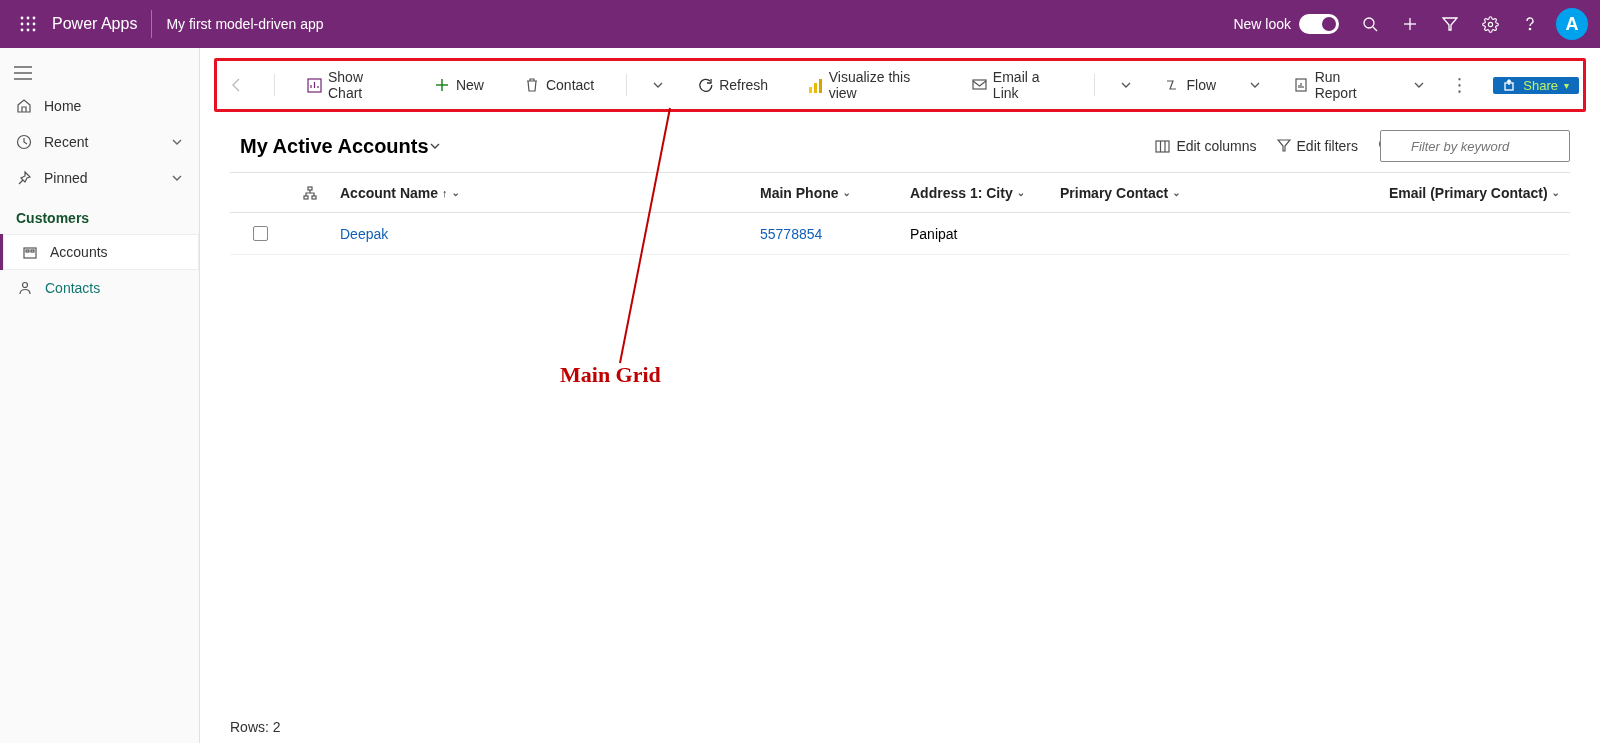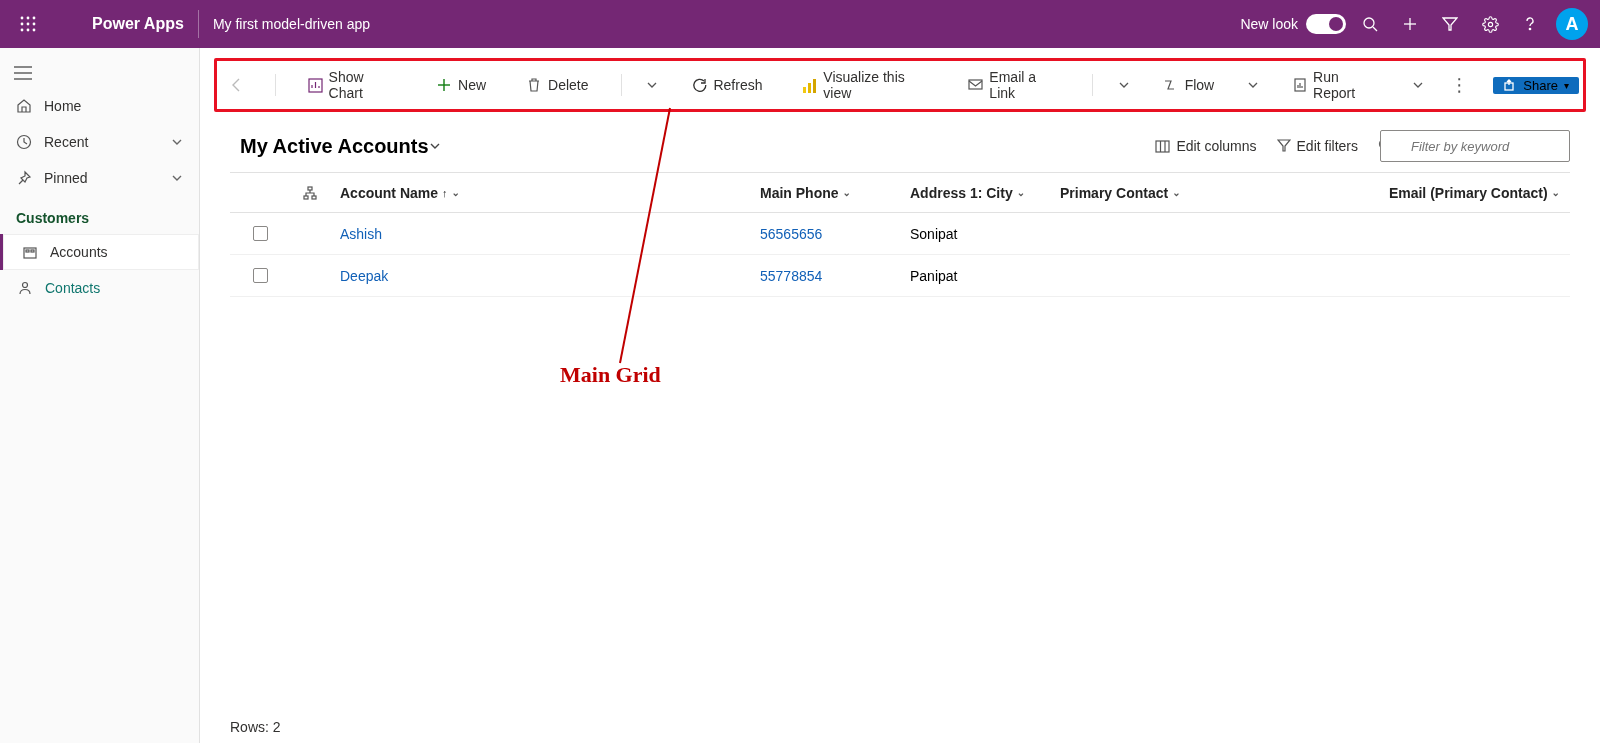--- a/index.html
+++ b/index.html
@@ -1,25 +1,25 @@
 <!DOCTYPE html>
 <html><head>
 <meta charset="utf-8">
 <style>
 * { box-sizing: border-box; margin: 0; padding: 0; font-family: 'Segoe UI', Tahoma, sans-serif; }
 body { width: 1600px; height: 743px; overflow: hidden; background: #fff; position: relative; }
 
 
 .topbar { height: 48px; background: #742774; display: flex; align-items: center; color: #fff; padding: 0 12px 0 8px; }
 .topbar .waffle { width: 40px; height: 48px; display:flex; align-items:center; justify-content:center; cursor:pointer; }
-.topbar .brand { font-size: 16px; font-weight: 700; padding: 0 14px 0 4px; margin-left: 40px; }
+.topbar .brand { font-size: 16px; font-weight: 400; padding: 0 14px 0 4px; }
 .topbar .divider { width:1px; height:28px; background: rgba(255,255,255,.35); }
 .topbar .appname { font-size: 14px; padding-left: 14px; }
 .topbar .spacer { flex: 1; }
-.topbar .newlook { display:flex; align-items:center; gap:8px; font-size:14px; margin-right:4px; }
+.topbar .newlook { display:flex; align-items:center; gap:8px; font-size:14px; margin-right:11px; }
 .toggle { width:40px; height:20px; border-radius:10px; background:#fff; position:relative; cursor:pointer; }
 .toggle .knob { width:14px; height:14px; border-radius:50%; background:#742774; position:absolute; top:3px; right:3px; }
 .topbar .icon-btn { width:40px; height:48px; display:flex; align-items:center; justify-content:center; cursor:pointer; }
 .avatar { width:32px; height:32px; border-radius:50%; background:#00a2ed; color:#fff; display:flex; align-items:center; justify-content:center; font-size:18px; font-weight:600; margin-left:6px;}
 
 
 .main { display:flex; height: calc(100% - 48px); }
 .sidebar { width:200px; border-right:1px solid #e1e1e1; background:#fafafa; padding-top:10px; }
 .hamburger { padding:8px 14px; cursor:pointer; }
 .nav-item { display:flex; align-items:center; gap:12px; padding:10px 16px; font-size:14px; color:#323130; cursor:pointer; }
@@ -32,21 +32,21 @@
 .content { flex:1; display:flex; flex-direction:column; background:#fff; position:relative; }
 
 
 .cmdbar-wrap { margin:10px 14px 0 14px; border:3px solid #e81123; border-radius:2px; padding:2px 4px; position:relative; }
 .cmdbar { height:44px; display:flex; align-items:center; gap:20px; }
 .back-btn { width:34px; height:32px; display:flex; align-items:center; justify-content:center; color:#bbb; }
 .vdiv { width:1px; height:22px; background:#e1e1e1; margin:0 2px; }
 .cmd { display:flex; align-items:center; gap:6px; padding:6px 10px; font-size:14px; color:#323130; cursor:pointer; border-radius:2px; }
 .cmd .ic { width:16px; height:16px; display:flex; align-items:center; justify-content:center; }
 .chev-dn { width:18px; height:32px; display:flex; align-items:center; justify-content:center; color:#555; cursor:pointer; padding:0 4px;}
-.share-btn { margin-left:auto; background:#0f6cbd; color:#000000; padding:1px 10px; display:flex; align-items:center; gap:6px; border-radius:2px; font-size:13px; cursor:pointer;}
+.share-btn { margin-left:auto; background:#0f6cbd; color:#bef264; padding:1px 10px; display:flex; align-items:center; gap:6px; border-radius:2px; font-size:13px; cursor:pointer;}
 .share-btn .chv { font-size:10px; }
 .more-dots { width:28px; display:flex; align-items:center; justify-content:center; color:#555; cursor:pointer; font-size:18px; letter-spacing:2px;}
 
 
 .viewrow { display:flex; align-items:center; padding:18px 30px 10px 40px; }
 .view-title { font-size:20px; font-weight:600; display:flex; align-items:center; cursor:pointer;}
 .view-title .chv { font-size:12px; color:#555; }
 .viewrow .spacer { flex:1; }
 .qact { display:flex; align-items:center; gap:6px; font-size:14px; color:#323130; padding:6px 10px; cursor:pointer; }
 .filter-input { border:1px solid #8a8886; height:32px; width:190px; padding:0 10px 0 30px; font-size:13px; border-radius:2px; margin-left:12px; position:relative; background:#fff;font-style:italic;}
@@ -233,21 +233,21 @@
               </svg>
             </span>
           <span>New</span>
         </div>
         <div class="cmd">
           <span class="ic">
               <svg width="14" height="14" viewBox="0 0 14 14" fill="none" stroke="#555" stroke-width="1.2">
                 <path d="M2 3h10M5 3V1h4v2M3 3l1 10h6l1-10"></path>
               </svg>
             </span>
-          <span>Delete</span>
+          <span>Contact</span>
         </div>
         <div class="vdiv"></div>
         <div class="chev-dn">
             <svg width="10" height="10" viewBox="0 0 10 10" fill="none" stroke="#555" stroke-width="1.3">
               <polyline points="1,3 5,7 9,3"></polyline>
             </svg>
           </div>
         <div class="cmd">
           <span class="ic">
               <svg width="15" height="15" viewBox="0 0 15 15" fill="none" stroke="#323130" stroke-width="1.3">
@@ -391,41 +391,20 @@
         <div class="cell col-contact">
           <span>Primary Contact</span>
           <span class="hd-chev">⌄</span>
         </div>
         <div class="cell col-email">
           <span>Email (Primary Contact)</span>
           <span class="hd-chev">⌄</span>
         </div>
       </div>
 
-      <div class="grow">
-        <div class="cell col-check">
-            <div class="chk"></div>
-          </div>
-        <div class="cell col-hier"></div>
-        <div class="cell col-name">
-            <span class="link">Ashish</span>
-          </div>
-        <div class="cell col-phone">
-            <span class="link">56565656</span>
-          </div>
-        <div class="cell col-city">
-            <span>Sonipat</span>
-          </div>
-        <div class="cell col-contact">
-            <span></span>
-          </div>
-        <div class="cell col-email">
-            <span></span>
-          </div>
-      </div>
 
       <div class="grow">
         <div class="cell col-check">
             <div class="chk"></div>
           </div>
         <div class="cell col-hier"></div>
         <div class="cell col-name">
             <span class="link">Deepak</span>
           </div>
         <div class="cell col-phone">

